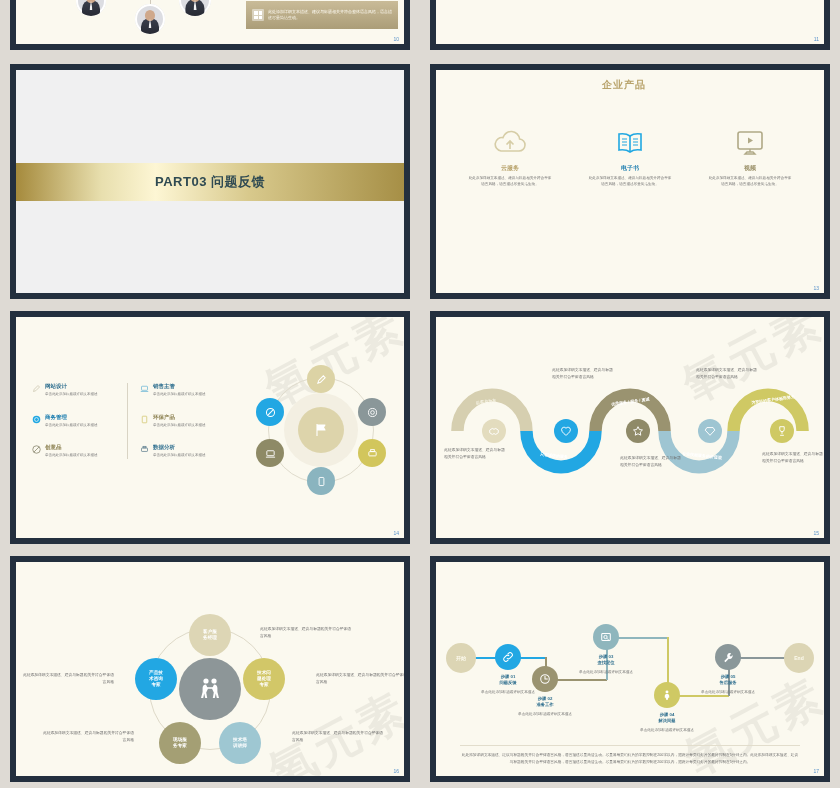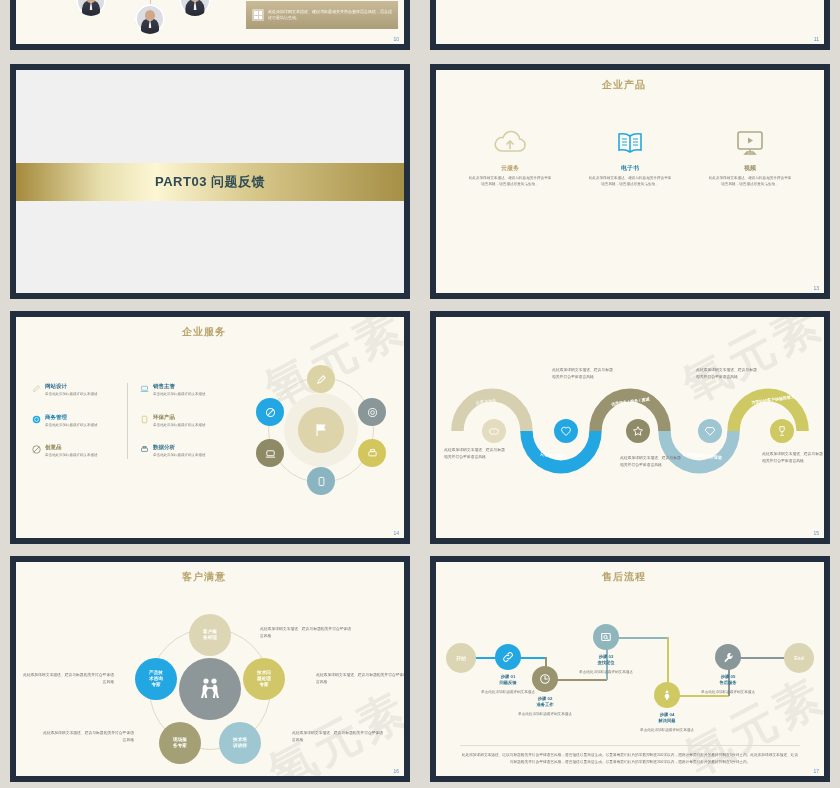--- a/index.html
+++ b/index.html
@@ -225,21 +225,20 @@
       </div>
       <div class="pagenum">13</div>
     </div>
       </div>
   </div>
 
   <div class="cell">
     <div class="slide">
         <div class="canvas">
       <div class="wm" style="right:-6px;top:10px;">氧元素</div>
-      <div class="title">企业服务</div>
 
       <div class="svcgrid">
         <div>
           <div class="svc" style="margin-bottom:16px;">
             <span class="si">
                   <svg width="9" height="9" viewBox="0 0 12 12">
                     <path d="M2 10l1-3 5-5 2 2-5 5z" fill="none" stroke="#cfc9b4" stroke-width="1.1"></path>
                   </svg>
                 </span>
             <div>
@@ -414,21 +413,20 @@
       </div>
       <div class="pagenum">15</div>
     </div>
       </div>
   </div>
 
   <div class="cell">
     <div class="slide">
         <div class="canvas">
       <div class="wm" style="right:-10px;bottom:4px;">氧元素</div>
-      <div class="title">客户满意</div>
 
       <div class="cs">
         <div class="ring"></div>
         <div class="center">
           <svg width="30" height="30" viewBox="0 0 30 30">
                 <circle cx="11" cy="7" r="2.6" fill="#fff"></circle>
                 <circle cx="19" cy="7" r="2.6" fill="#fff"></circle>
                 <path d="M11 10.4c-2.3 0-3.4 1.6-3.4 3.6v4l-1.6 6h2.2l1-4.6 1 4.6h2l-1-5.6 1.8-3.6" fill="#fff"></path>
                 <path d="M19 10.4c2.3 0 3.4 1.6 3.4 3.6v4l1.6 6h-2.2l-1-4.6-1 4.6h-2l1-5.6-1.8-3.6" fill="#fff"></path>
                 <path d="M12 14h6" stroke="#fff" stroke-width="1.6"></path>
@@ -466,21 +464,20 @@
 
       <div class="pagenum">16</div>
     </div>
       </div>
   </div>
 
   <div class="cell">
     <div class="slide">
         <div class="canvas">
       <div class="wm" style="right:-6px;bottom:18px;">氧元素</div>
-      <div class="title">售后流程</div>
 
       <div class="flow">
 
         <div class="fline" style="background:#22a7e3;left:26px;top:47px;width:74px;"></div>
         <div class="fvert" style="background:#9a9370;left:99px;top:47px;height:22px;"></div>
         <div class="fline" style="background:#9a9370;left:99px;top:69px;width:62px;"></div>
         <div class="fvert" style="background:#8fb6bd;left:160px;top:27px;height:43px;"></div>
         <div class="fline" style="background:#8fb6bd;left:160px;top:27px;width:62px;"></div>
         <div class="fvert" style="background:#cfc964;left:221px;top:27px;height:58px;"></div>
         <div class="fline" style="background:#cfc964;left:221px;top:85px;width:62px;"></div>

